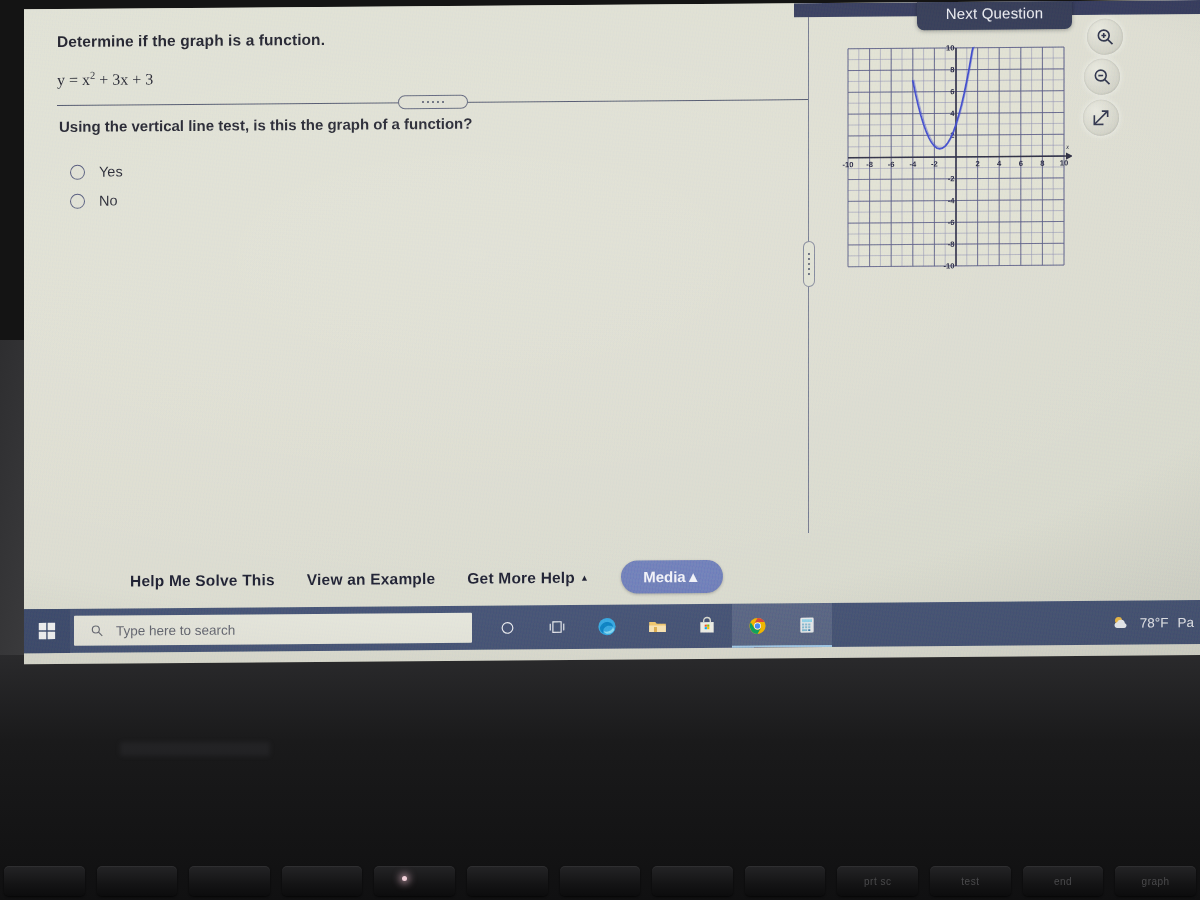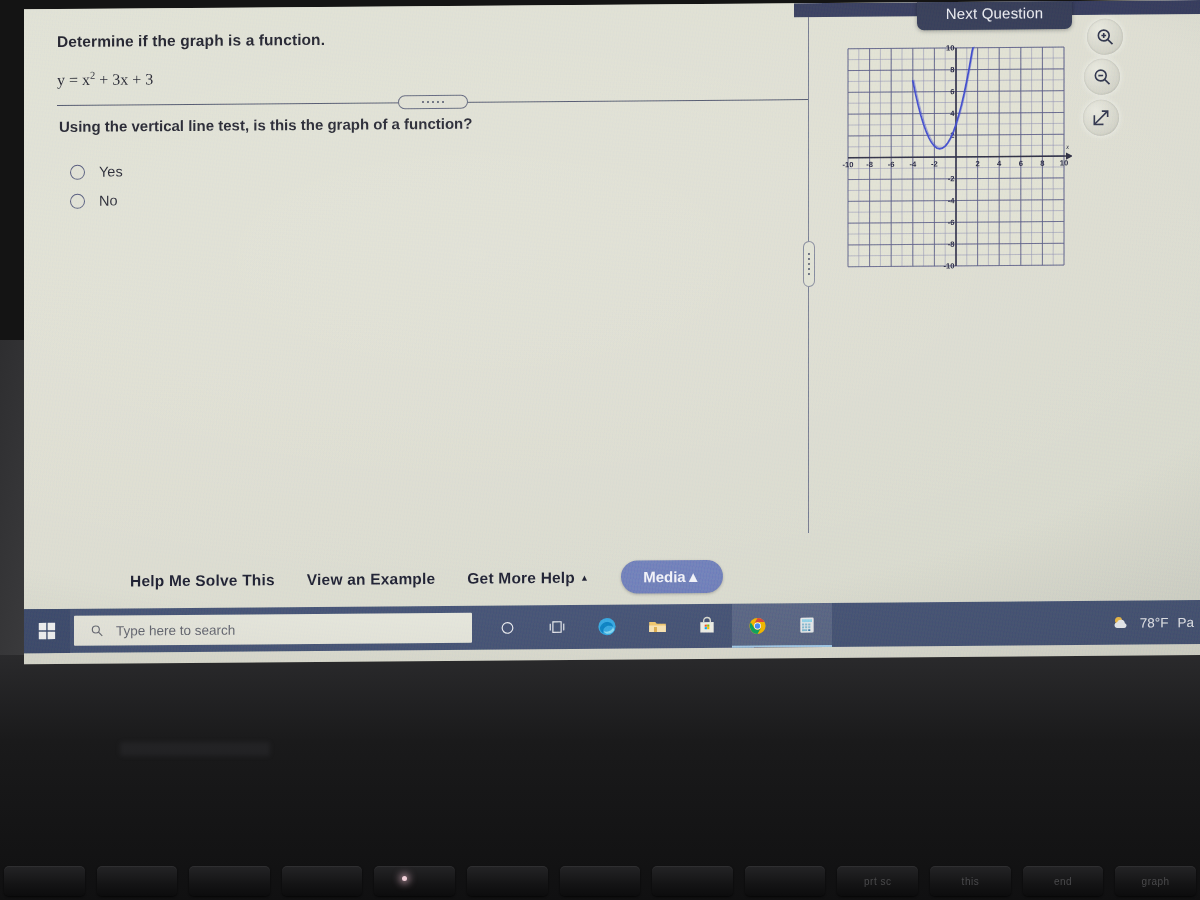--- a/index.html
+++ b/index.html
@@ -403,18 +403,18 @@
       <div class="key dim"></div>
       <div class="key dim"></div>
       <div class="key dim"></div>
       <div class="key dim"></div>
       <div class="key dim"></div>
       <div class="key dim"></div>
       <div class="key dim"></div>
       <div class="key dim"></div>
       <div class="key dim"></div>
       <div class="key">prt sc</div>
-      <div class="key">this</div>
+      <div class="key">test</div>
       <div class="key">end</div>
       <div class="key">graph</div>
     </div>
   <div class="led"></div>
 </div>
 
 </body></html>

